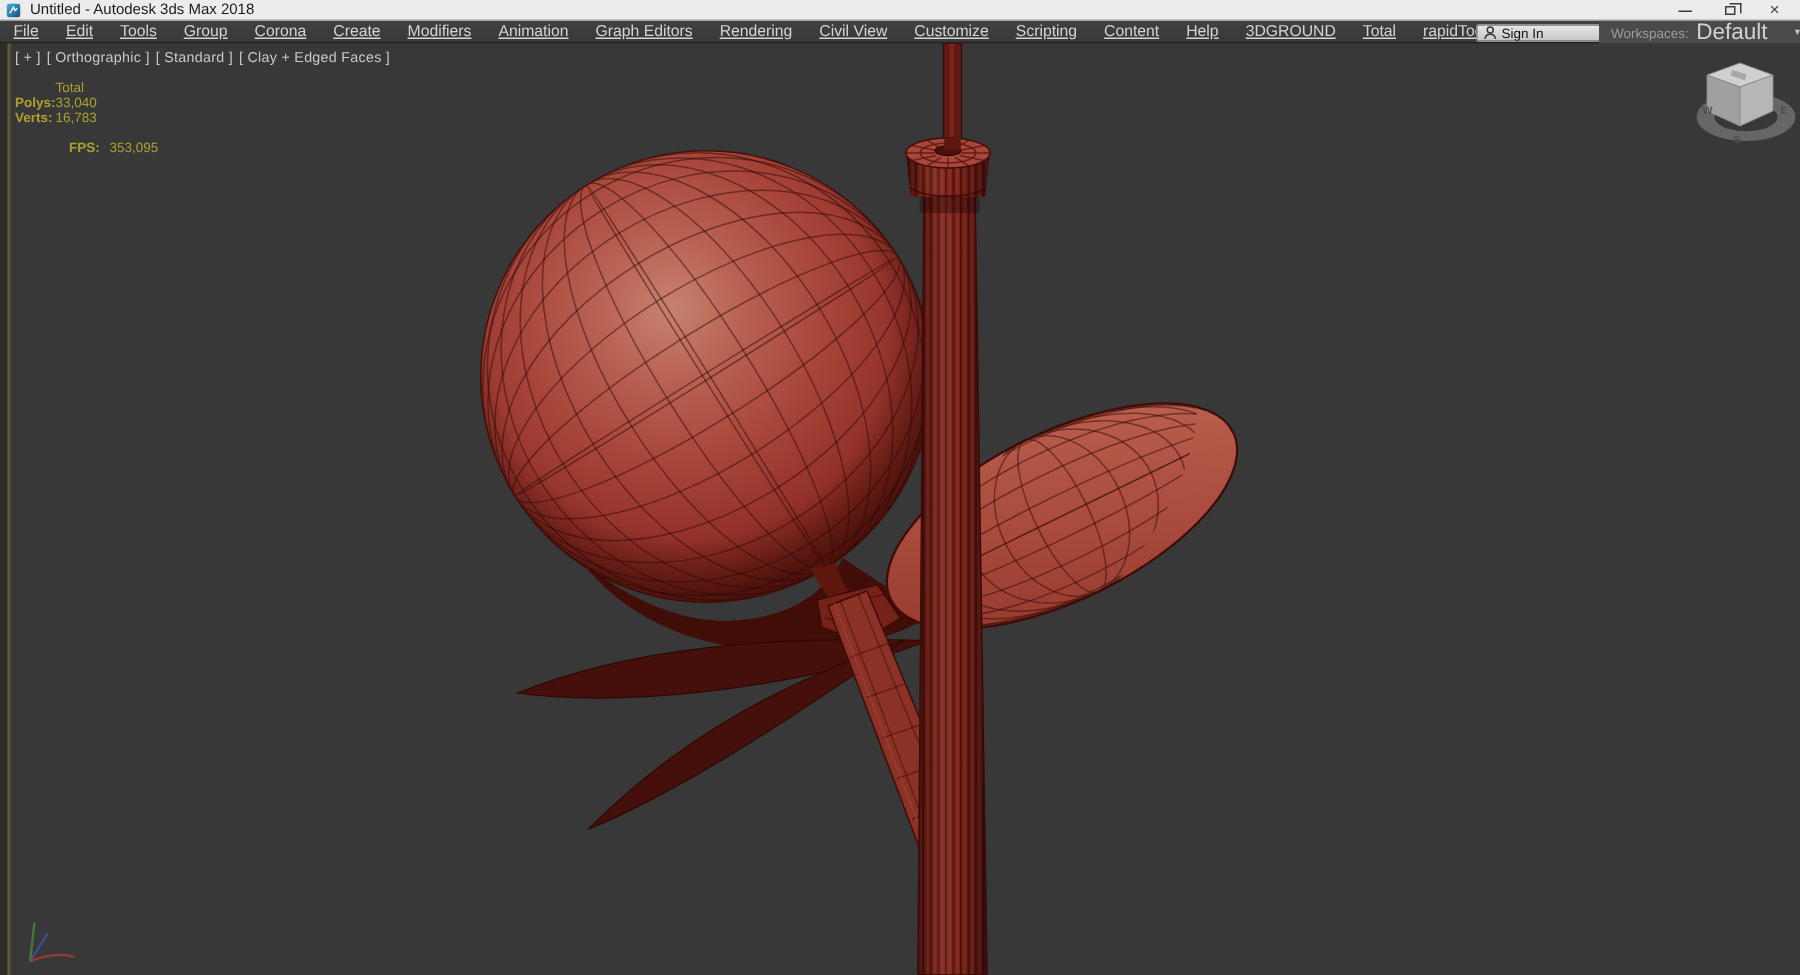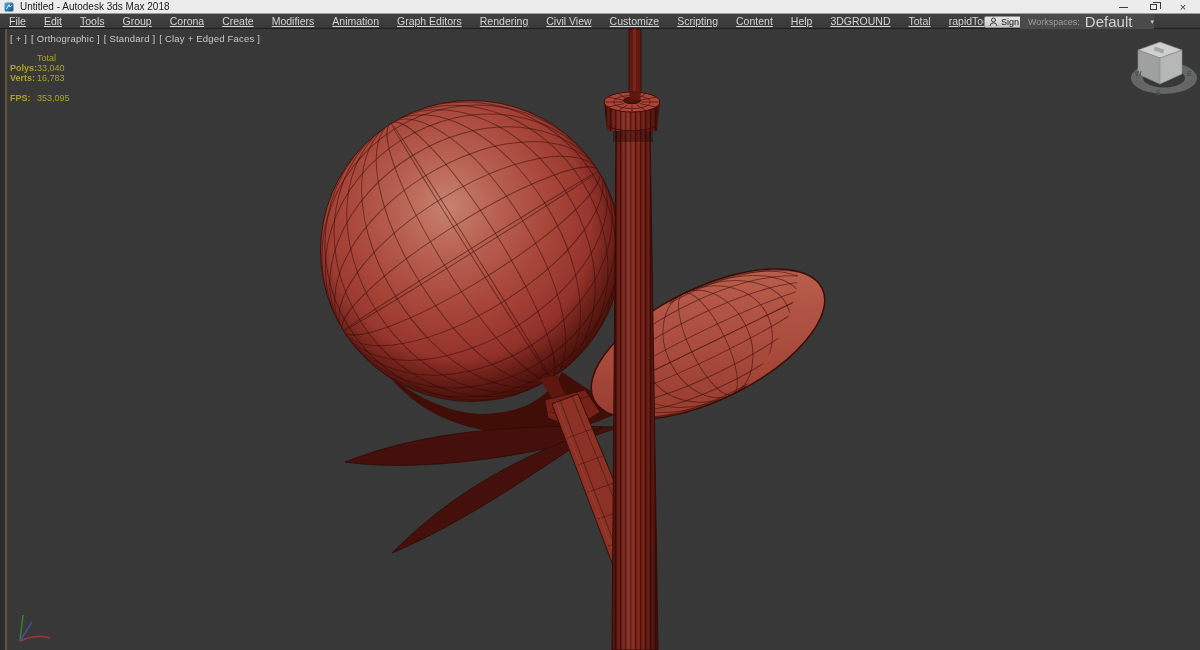--- a/index.html
+++ b/index.html
@@ -36,39 +36,39 @@
     white-space:nowrap; cursor:default;text-decoration:underline;
   }
   .signin-btn {
     position:absolute; left:984px; top:1.5px; height:12px; width:92px;
     background:linear-gradient(#e8e8e8,#c6c6c6); border:1px solid #8f8f8f; border-radius:2px;
     display:flex; align-items:center; padding:0 4px; gap:3px;
   }
   .signin-label { font-size:9px; color:#141414; flex:1 1 auto; }
   .caret { font-size:7px; color:#333; line-height:1; }
   .workspaces {
-    position:absolute; left:1020px; top:0; width:134px; height:15px;
+    position:absolute; left:1066px; top:0; width:134px; height:15px;
     background:#4a4a4a; display:flex; align-items:center; padding:0 0 0 8px;
   }
   .ws-label { font-size:9px; color:#9c9c9c; margin-right:5px; white-space:nowrap; }
   .ws-value { font-size:15px; color:#d2d2d2; flex:1 1 auto; white-space:nowrap; }
   .workspaces .caret { color:#c3c3c3; }
   
   .viewport { position:absolute; left:0; top:29px; width:1200px; height:621px; background:#383838; }
   .edge-dark { position:absolute; left:0; top:0; width:5px; height:621px; background:#2c2c2c; z-index:6; }
   .edge-olive { position:absolute; left:5px; top:0; width:2px; height:621px; background:#60573a; z-index:6; }
   .scene { position:absolute; left:0; top:0; width:1200px; height:621px; z-index:1; }
   .vp-label {
     position:absolute; left:10px; top:4px; z-index:5;
     font-size:9.5px; color:#c9c9c9; letter-spacing:.2px; display:flex; gap:4px; white-space:nowrap;
   }
   .stats { position:absolute; left:10px; top:24px; z-index:5; font-size:9px; color:#aca030; line-height:10px; }
   .stats-row { white-space:nowrap; }
   .stat-label { display:inline-block; width:27px;font-weight:bold; }
-  .stats-row.fps { margin-top:10px; }
+  .stats-row.fps { margin-top:10px;margin-left:36px; }
   .viewcube { position:absolute; left:1118px; top:3px; width:82px; height:80px; z-index:5; }
   .axis-tripod { position:absolute; left:12px; top:581px; width:50px; height:40px; z-index:5; }
 </style>
 </head>
 <body>
 
 <div class="app">
 
   <div class="titlebar">
     <svg class="app-icon" viewBox="0 0 10 10">

